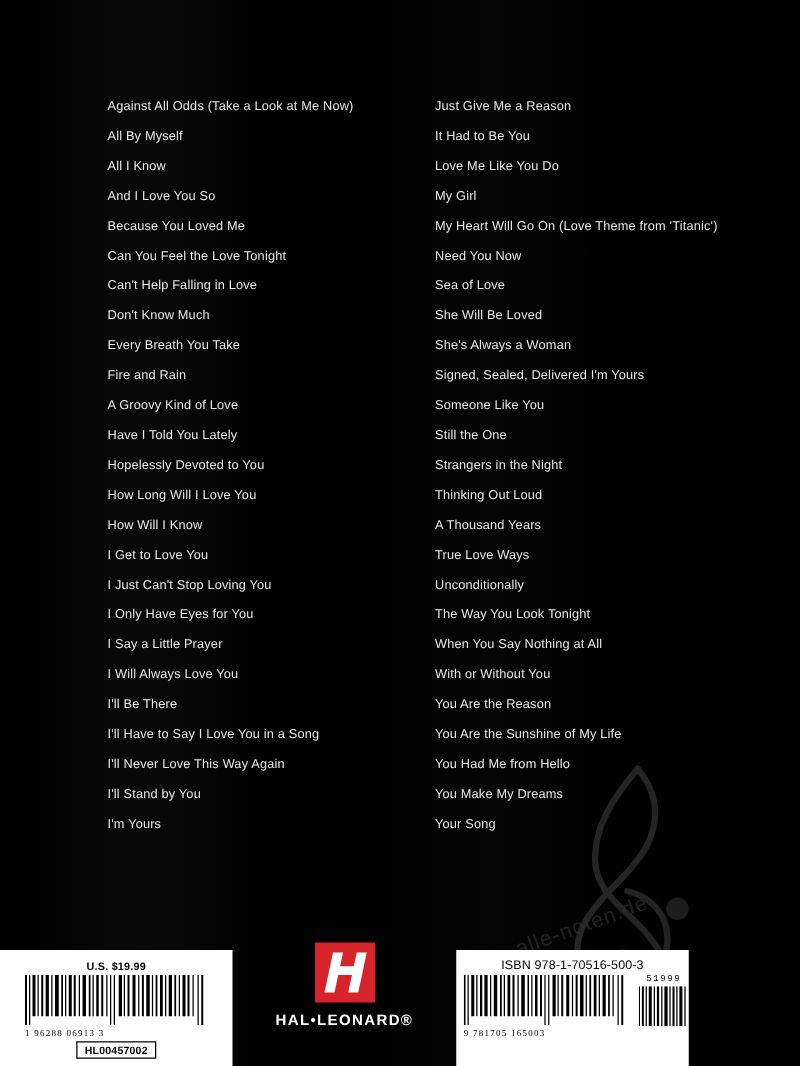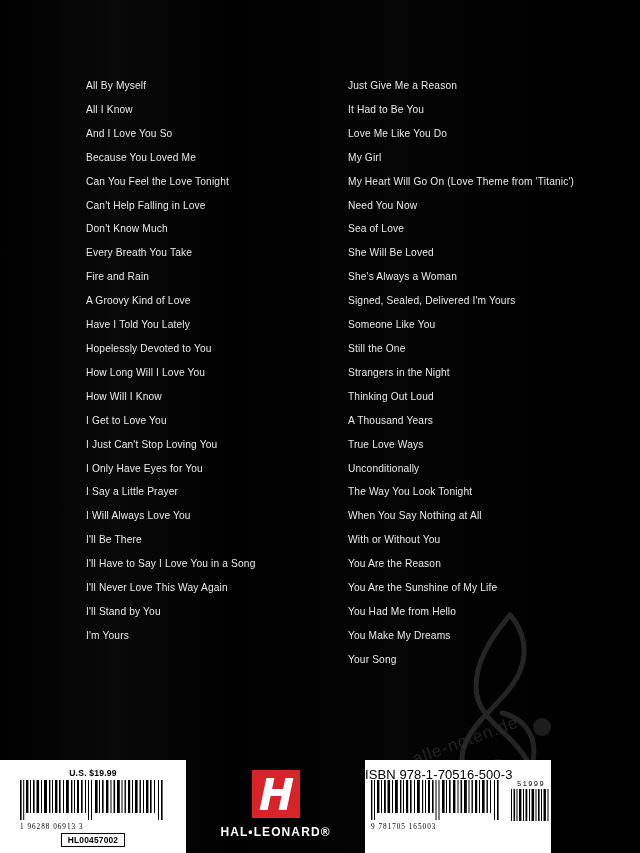--- a/index.html
+++ b/index.html
@@ -104,21 +104,22 @@
     font-size: 8.6px;
     font-weight: bold;
     color: #000;
     letter-spacing: 0.2px;
   }
   .isbn-text {
     position: absolute;
     top: 7px;
     left: 0;
     width: 186px;
-    font-size: 13px;
+    text-align: center;
+    font-size: 10px;
     color: #000;
     letter-spacing: 0.1px;
   }
   .upc-wrap {
     position: absolute;
     top: 20px;
     left: 20px;
     width: 146px;
   }
   .isbn-wrap {
@@ -167,21 +168,21 @@
   }
   .hl-code-box {
     display: inline-block;
     border: 1px solid #000;
     padding: 1px 6px;
   }
 
   
   .publisher {
     position: absolute;
-    bottom: 14px;
+    bottom: 30px;
     left: 50%;
     transform: translateX(-50%);
     width: 150px;
     text-align: center;
   }
   .hl-mark {
     width: 48px;
     height: 48px;
     margin: 0 auto 7px auto;
     background: #d7242b;
@@ -224,20 +225,21 @@
   }
 </style>
 </head>
 <body>
 
 <div class="page">
   <div class="sheen"></div>
 
   <div class="songlist">
     <div class="col left">
+      <div class="song">Against All Odds (Take a Look at Me Now)</div>
       <div class="song">All By Myself</div>
       <div class="song">All I Know</div>
       <div class="song">And I Love You So</div>
       <div class="song">Because You Loved Me</div>
       <div class="song">Can You Feel the Love Tonight</div>
       <div class="song">Can't Help Falling in Love</div>
       <div class="song">Don't Know Much</div>
       <div class="song">Every Breath You Take</div>
       <div class="song">Fire and Rain</div>
       <div class="song">A Groovy Kind of Love</div>

